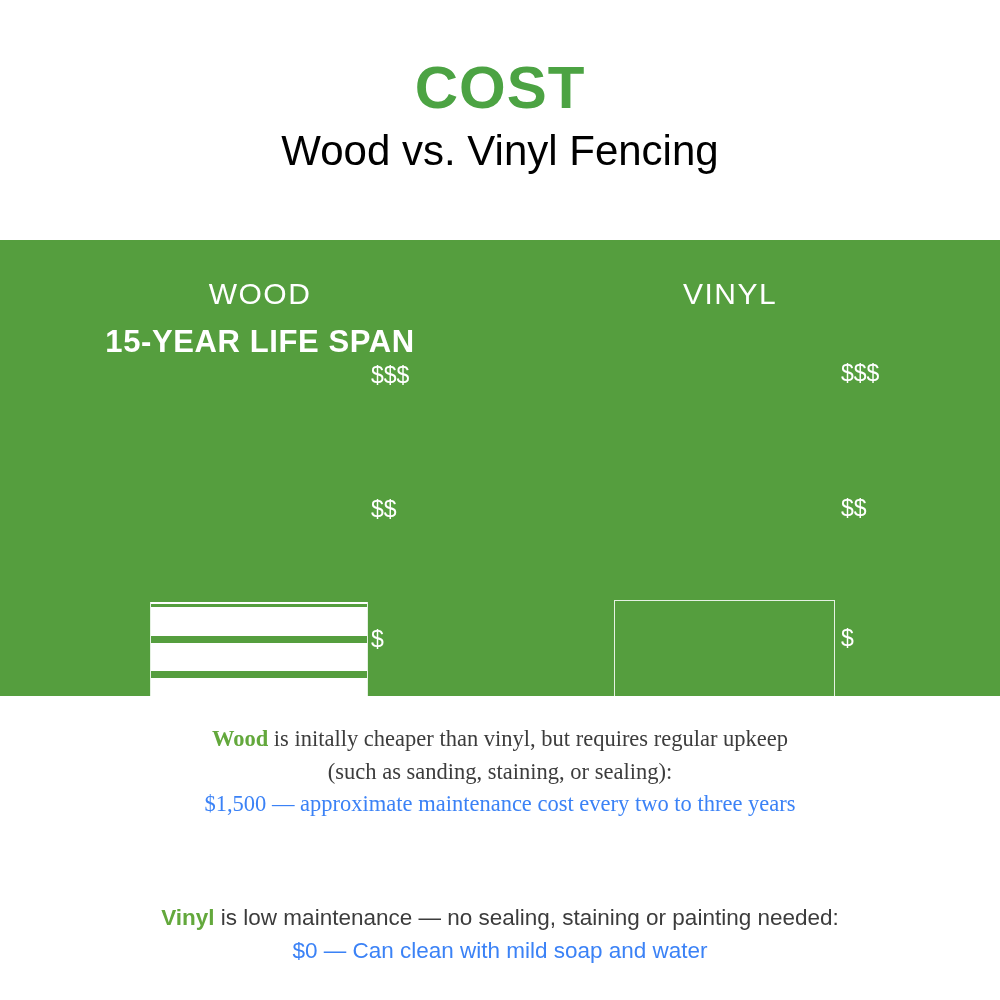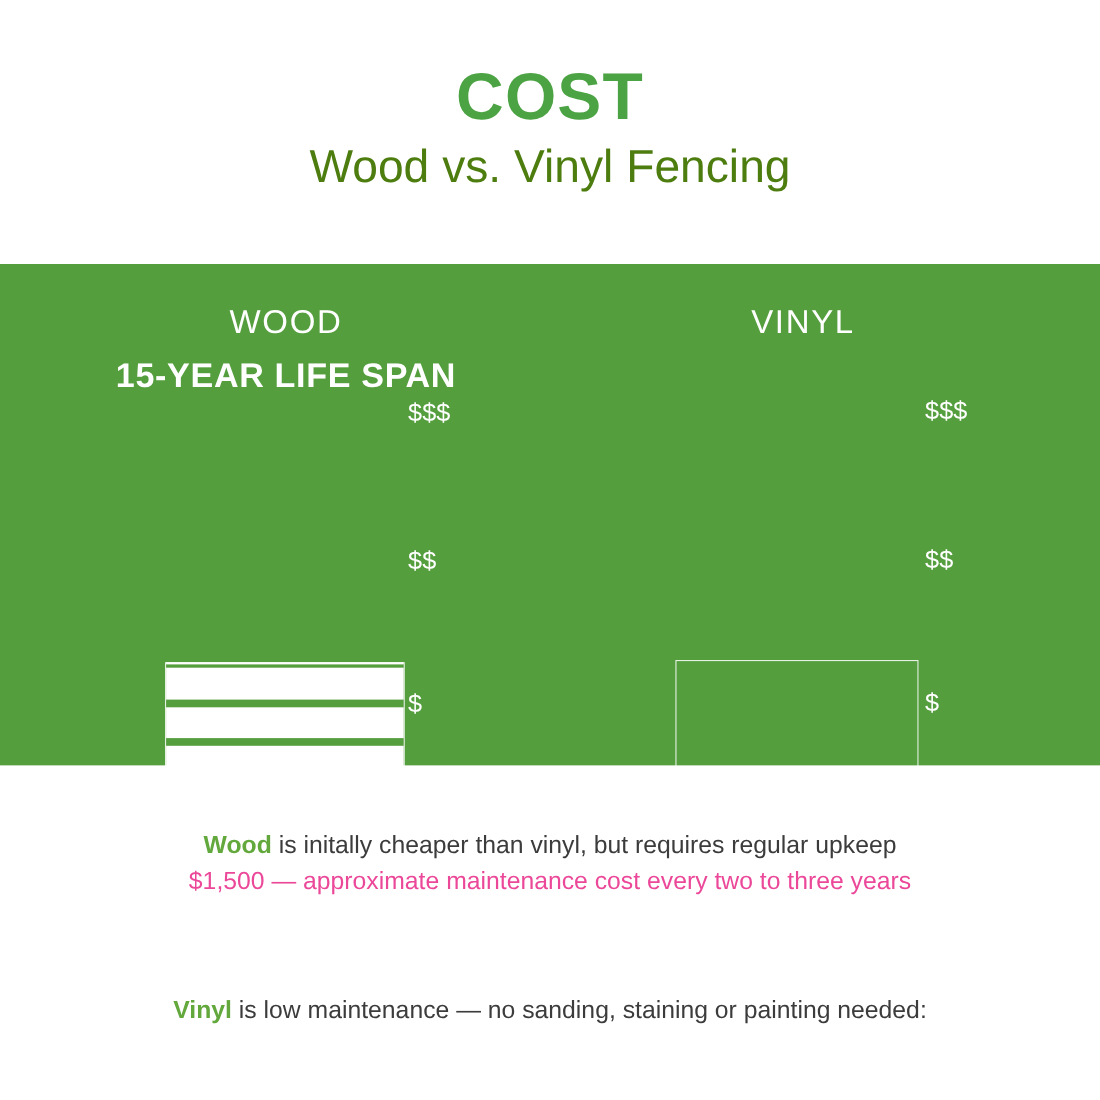--- a/index.html
+++ b/index.html
@@ -13,21 +13,21 @@
 
   
   #header { width:1000px; height:240px; background:#ffffff; position:relative; }
   #title {
     position:absolute; left:0; top:58px; width:1000px; text-align:center;
     font-size:60px; font-weight:bold; color:#4CA343; letter-spacing:1px;
     line-height:1;
   }
   #subtitle {
     position:absolute; left:0; top:128px; width:1000px; text-align:center;
-    font-size:42px; font-weight:normal; color:#4d7c0f; line-height:1.1;
+    font-size:42px; font-weight:normal; color:#000000; line-height:1.1;
   }
 
   
   #panel {
     position:absolute; left:0; top:240px; width:1000px; height:456px;
     background:#559E3E;
   }
 
   .col { position:absolute; top:0; height:456px; }
   #col-wood  { left:60px;  width:400px; }
@@ -59,23 +59,23 @@
   .tick {
     position:absolute; color:#ffffff; font-size:23px; font-weight:normal;
     white-space:nowrap; line-height:1;
   }
 
   
   #copy { position:absolute; left:0; top:696px; width:1000px; height:304px; background:#ffffff; }
 
   .para { width:1000px; text-align:center; font-size:22.5px; color:#3c3c3c; line-height:1.45; }
   .strong-green { color:#63A83C; font-weight:bold; }
-  .green-line { color:#ec4899; }
+  .green-line { color:#3b82f6; }
 
-  #wood-para  { position:absolute; left:0; top:56px; }
+  #wood-para  { position:absolute; left:0; top:27px;font-family:Liberation Serif, serif; }
   #vinyl-para { position:absolute; left:0; top:206px; }
 </style>
 </head>
 <body>
 
 <div id="header">
   <div id="title">COST</div>
   <div id="subtitle">Wood vs. Vinyl Fencing</div>
 </div>
 
@@ -126,20 +126,22 @@
 
   <div class="tick" style="left:841px; top:122px;">$$$</div>
   <div class="tick" style="left:841px; top:257px;">$$</div>
   <div class="tick" style="left:841px; top:387px;">$</div>
 </div>
 
 <div id="copy">
 
   <div class="para" id="wood-para">
     <div><span class="strong-green">Wood</span><span> is initally cheaper than vinyl, but requires regular upkeep</span></div>
+    <div>(such as sanding, staining, or sealing):</div>
     <div class="green-line">$1,500 — approximate maintenance cost every two to three years</div>
   </div>
 
   <div class="para" id="vinyl-para">
-    <div><span class="strong-green">Vinyl</span><span> is low maintenance — no sanding, staining or painting needed:</span></div>
+    <div><span class="strong-green">Vinyl</span><span> is low maintenance — no sealing, staining or painting needed:</span></div>
+    <div class="green-line">$0 — Can clean with mild soap and water</div>
   </div>
 
 </div>
 
 </body></html>

